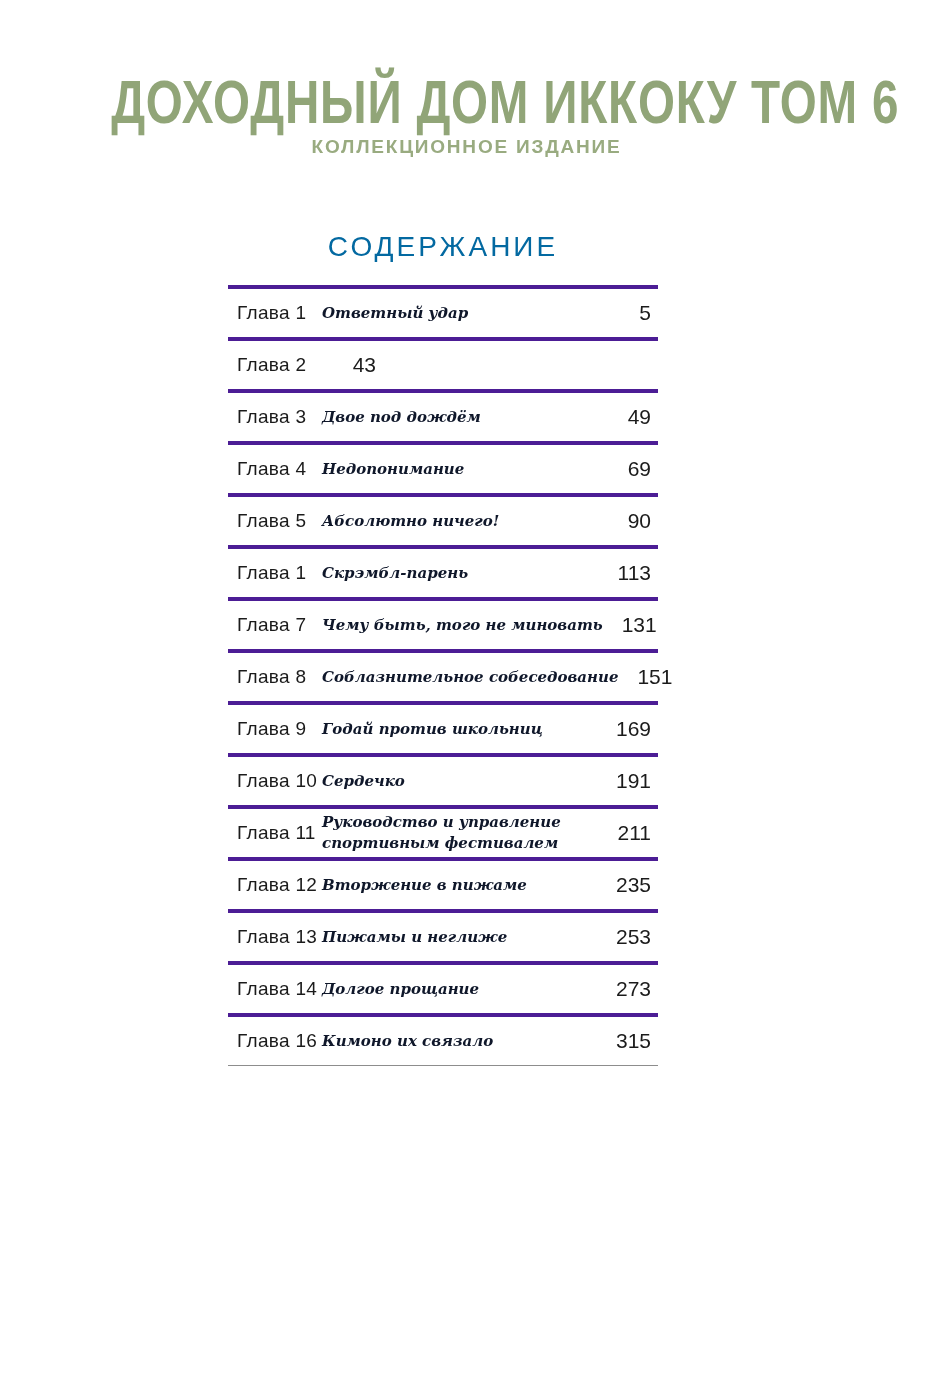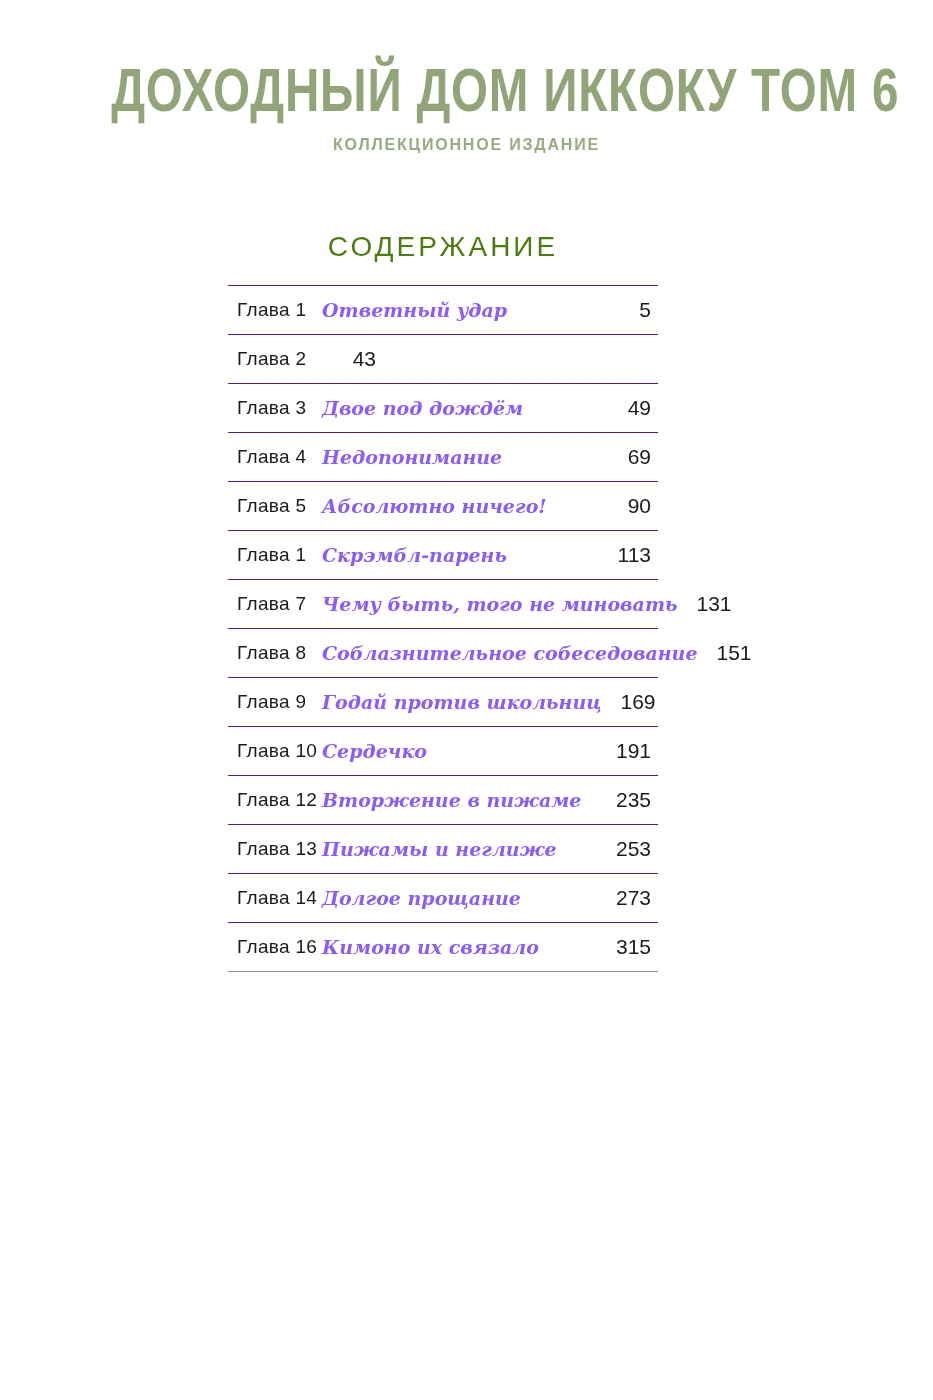--- a/index.html
+++ b/index.html
@@ -12,21 +12,21 @@
     width: 933px;
     height: 1400px;
     background: #ffffff;
     overflow: hidden;
     font-family: "Liberation Sans", sans-serif;
   }
 
   
   .book-title {
     position: absolute;
-    top: 60px;
+    top: 72px;
     left: 0;
     width: 835px;
     text-align: center;
     line-height: 1;
     white-space: nowrap;
   }
   .book-title-inner {
     display: inline-block;
     font-family: "Liberation Sans", sans-serif;
     font-weight: bold;
@@ -36,68 +36,68 @@
     transform: scaleX(0.78);
     transform-origin: 50% 50%;
   }
   .book-subtitle {
     position: absolute;
     top: 136px;
     left: 0;
     width: 933px;
     text-align: center;
     font-weight: bold;
-    font-size: 16px;
+    font-size: 19px;
     letter-spacing: 1.8px;
     color: #99ab80;
   }
 
   
   .toc-heading {
     position: absolute;
     top: 231px;
     left: 228px;
     width: 430px;
     text-align: center;
     font-size: 28px;
     font-weight: normal;
     letter-spacing: 3px;
-    color: #4d7c0f;
+    color: #0369a1;
   }
 
   
   .toc-table {
     position: absolute;
     top: 285px;
     left: 228px;
     width: 430px;
     border-bottom: 1px solid #8d8d8d;
   }
   .toc-row {
     display: flex;
     align-items: center;
     min-height: 48px;
-    border-top: 1px solid #4c1d95;
+    border-top: 4px solid #4c1d95;
   }
   .col-chapter {
     flex: 0 0 85px;
     padding-left: 9px;
     font-size: 19px;
     color: #1b1b1b;
     letter-spacing: 0.3px;
     white-space: nowrap;
   }
   .col-title {
     flex: 1 1 auto;
     font-family: "DejaVu Serif", serif;
     font-style: italic;
     font-weight: bold;
-    font-size: 19px;
+    font-size: 15px;
     line-height: 21px;
-    color: #8b5cf6;
+    color: #0f172a;
     white-space: pre;
   }
   .col-page {
     flex: 0 0 54px;
     text-align: right;
     padding-right: 7px;
     font-size: 21px;
     color: #1b1b1b;
     white-space: nowrap;
   }
@@ -159,20 +159,26 @@
         <span class="col-chapter">Глава 9</span>
         <span class="col-title">Годай против школьниц</span>
         <span class="col-page">169</span>
       </div>
       <div class="toc-row">
         <span class="col-chapter">Глава 10</span>
         <span class="col-title">Сердечко</span>
         <span class="col-page">191</span>
       </div>
       <div class="toc-row">
+        <span class="col-chapter">Глава 11</span>
+        <span class="col-title">Руководство и управление
+спортивным фестивалем</span>
+        <span class="col-page">211</span>
+      </div>
+      <div class="toc-row">
         <span class="col-chapter">Глава 12</span>
         <span class="col-title">Вторжение в пижаме</span>
         <span class="col-page">235</span>
       </div>
       <div class="toc-row">
         <span class="col-chapter">Глава 13</span>
         <span class="col-title">Пижамы и неглиже</span>
         <span class="col-page">253</span>
       </div>
       <div class="toc-row">

